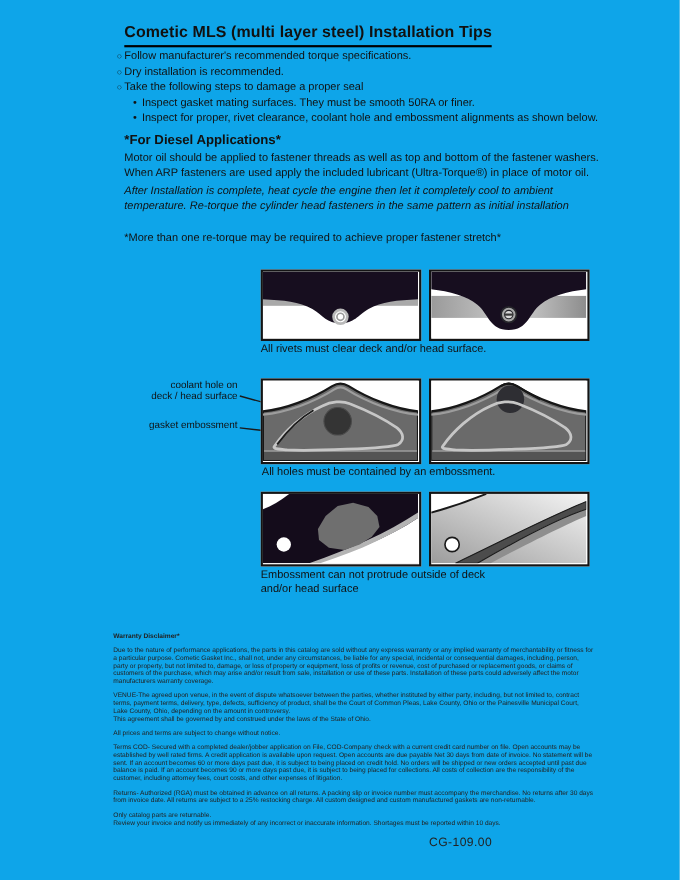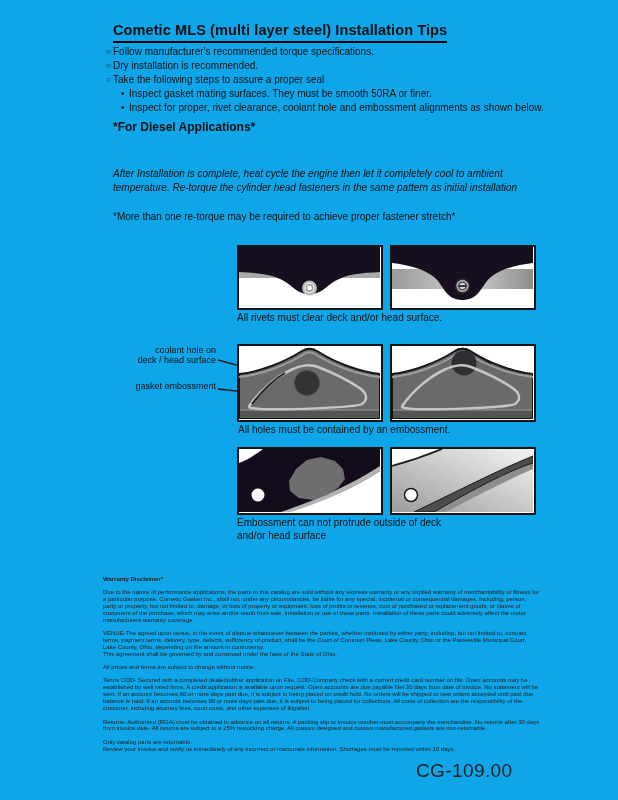--- a/index.html
+++ b/index.html
@@ -24,36 +24,40 @@
   .dg-labels span{width:146px;text-align:center;font-size:13px;letter-spacing:0.6px;color:#1a1a1a;}
   .dg-row{left:237px;width:299px;display:flex;gap:7px;}
   .dbox{width:146px;border:2.5px solid #141414;background:#fff;box-sizing:border-box;}
   .dbox svg{display:block;}
   .caption{font-size:10px;line-height:12.5px;color:#111;}
   .side-label{font-size:9px;line-height:9.5px;text-align:right;color:#111;}
   .smallprint{left:103px;top:576px;width:437px;font-size:6px;line-height:6.9px;color:#222;}
   .smallprint p{margin:0 0 6.5px 0;}
   .smallprint .tight{margin:0;}
   .sp-head{font-weight:bold;margin-bottom:6px;}
-  .pagenum{left:390px;top:760px;font-size:19px;letter-spacing:0.4px;color:#222;margin-left:26px;}
+  .pagenum{left:390px;top:760px;font-size:11px;letter-spacing:0.4px;color:#222;}
 </style>
 </head>
 <body>
 
 <div class="page">
 
   <div class="abs title">Cometic MLS (multi layer steel) Installation Tips</div>
 
   <div class="abs body-line bullet-row" style="top:45px;"><span class="marker">○</span><span>Follow manufacturer's recommended torque specifications.</span></div>
   <div class="abs body-line bullet-row" style="top:59px;"><span class="marker">○</span><span>Dry installation is recommended.</span></div>
-  <div class="abs body-line bullet-row" style="top:73px;"><span class="marker">○</span><span>Take the following steps to assure a proper seal</span></div>
+  <div class="abs body-line bullet-row" style="top:73px;"><span class="marker">○</span><span>Take the following steps to damage a proper seal</span></div>
   <div class="abs body-line sub-bullet-row" style="top:87px;"><span class="submarker">•</span><span>Inspect gasket mating surfaces.  They must be smooth 50RA or finer.</span></div>
   <div class="abs diesel-heading">*For Diesel Applications*</div>
 
   <div class="abs body-line sub-bullet-row" style="top:101px;"><span class="submarker">•</span><span>Inspect for proper, rivet clearance, coolant hole and embossment alignments as shown below.</span></div>
+  <div class="abs para" style="top:137px;">
+    <div>Motor oil should be applied to fastener threads as well as top and bottom of the fastener washers.</div>
+    <div>When ARP fasteners are used apply the included lubricant (Ultra-Torque®) in place of motor oil.</div>
+  </div>
   <div class="abs para" style="top:167px;font-style:italic;">
     <div>After Installation is complete, heat cycle the engine then let it completely cool to ambient</div>
     <div>temperature. Re-torque the cylinder head fasteners in the same pattern as initial installation</div>
   </div>
   <div class="abs para" style="top:210px;">*More than one re-torque may be required to achieve proper fastener stretch*</div>
 
   <div class="abs dg-labels" style="top:229px;">
     <span>RIGHT</span>
     <span>WRONG</span>
   </div>

